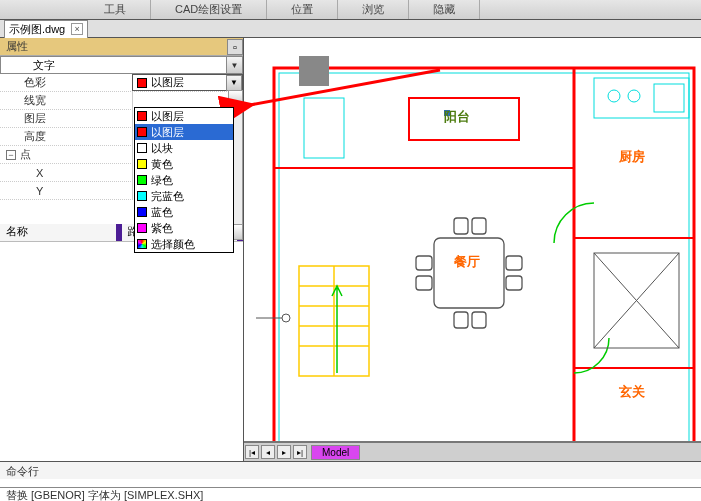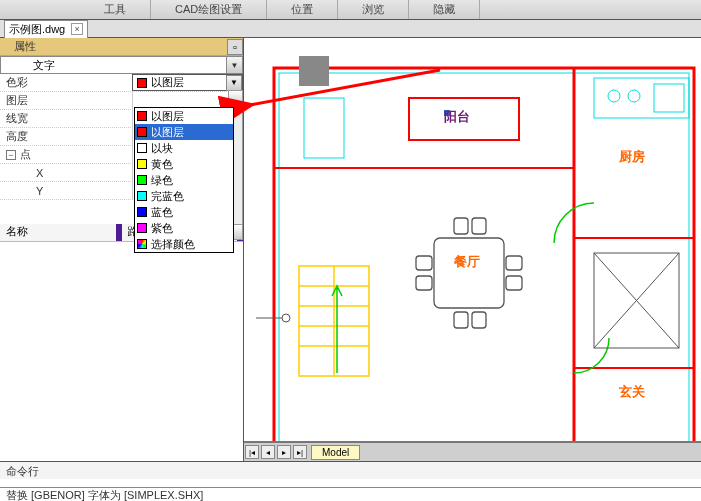--- a/index.html
+++ b/index.html
@@ -10,28 +10,28 @@
   .menubar-item.first { margin-left: 80px; }
 
   .tabbar { height: 18px; display: flex; align-items: center; border-bottom: 1px solid #555; background: #e0e0e0; }
   .file-tab { display: flex; align-items: center; background: #fff; border: 1px solid #888; border-bottom: none; height: 18px; padding: 0 4px; margin-left: 4px; }
   .file-tab .close { margin-left: 6px; border: 1px solid #999; width: 12px; height: 12px; display:flex;align-items:center;justify-content:center; font-size:9px; color:#555;}
 
   .main { display: flex; height: 423px; }
   .left-panel { width: 244px; border-right: 1px solid #555; display:flex; flex-direction:column; }
   .panel-title-row { display:flex; align-items:center; background:#e6c87d; height:18px; border-bottom:1px solid #aaa;}
   .square-btn { width:16px; height:16px; border:1px solid #888; background:#ddd; margin-left:auto; display:flex;align-items:center;justify-content:center;}
-  .panel-title { padding-left:14px; color:#333; font-weight:normal;}
+  .panel-title { padding-left:6px; color:#333; font-weight:normal;}
   .combo { display:flex; height:18px; border:1px solid #888; background:#fff;}
   .combo input { flex:1; border:none; padding:0 4px; font-size:11px;margin-left:28px;}
   .combo .arrow { width:16px; background:linear-gradient(#f5f5f5,#ccc); border-left:1px solid #888; display:flex;align-items:center;justify-content:center;color:#333; font-size:8px;}
 
   .prop-grid { background:#fff; }
   .prop-row { display:flex; height:18px; border-bottom:1px dotted #ccc; align-items:center;}
-  .prop-label { width:132px; padding-left:6px; color:#333;}
+  .prop-label { width:132px; padding-left:24px; color:#333;}
   .prop-label.indent { padding-left:36px;}
   .prop-value { flex:1; display:flex; align-items:center; height:100%; border-left:1px solid #ccc; padding-left:4px; background:#fff;}
   .prop-value.active { border:1px solid #555; background:#fff;}
   .color-sw { width:10px;height:10px;border:1px solid #000; margin-right:4px;}
   .prop-value .arrow { margin-left:auto; width:16px; height:16px; border:1px solid #888; background:linear-gradient(#f5f5f5,#ccc); display:flex;align-items:center;justify-content:center; font-size:8px;}
 
   .plus-minus { width:10px;height:10px;border:1px solid #777;display:inline-flex;align-items:center;justify-content:center;margin-right:4px;font-size:9px;color:#555;}
 
   .dropdown { position:absolute; left:134px; top:107px; width:100px; background:#fff; border:1px solid #000; z-index:50;}
   .dd-row { display:flex; align-items:center; height:16px; padding:0 2px;}
@@ -45,21 +45,21 @@
   .fav-cols { display:flex; height:18px; border-bottom:1px solid #bbb; background:#f5f5f5;}
   .fav-cols div { flex:1; padding-left:6px; border-right:6px solid #4c1d95;}
 
   .fav-body { flex:1; background:#fff; }
 
   .canvas { flex:1; position:relative; background:#fff; }
   .canvas svg { position:absolute; inset:0; }
 
   .model-tab { position:absolute; left:0; right:0; bottom:0; height:20px; background:#cfcfcf; border-top:2px solid #777; display:flex; align-items:center;}
   .model-tab .scroll-btn { width:14px;height:14px;border:1px solid #888;background:#eee;margin:0 1px;display:flex;align-items:center;justify-content:center;font-size:8px;}
-  .model-tab .tab { background:#fef9c3; border:1px solid #888; padding:1px 10px; margin-left:3px; font-size:10px;}
+  .model-tab .tab { background:#d946ef; border:1px solid #888; padding:1px 10px; margin-left:3px; font-size:10px;}
 
   .cmdline { height:18px; border-top:1px solid #555; padding:2px 6px; color:#333; background:#f4f4f4;}
   .statusline { height:18px; border-top:1px solid #888; padding:0 6px; color:#333; background:#fff; overflow:hidden; white-space:nowrap;margin-top:8px;}
 
   .arrow-line { position:absolute; z-index:40; pointer-events:none;}
 
   .room-lbl { position:absolute; color:#ff6600; font-size:13px; font-weight:bold;}
 </style>
 </head>
 <body>
@@ -94,25 +94,25 @@
     <div class="prop-grid">
       <div class="prop-row">
         <div class="prop-label">色彩</div>
         <div class="prop-value active">
           <span class="color-sw" style="background:#ff0000"></span>
           <span>以图层</span>
           <div class="arrow">▼</div>
         </div>
       </div>
       <div class="prop-row">
+          <div class="prop-label">线宽</div>
+          <div class="prop-value"></div>
+        </div>
+      <div class="prop-row">
           <div class="prop-label">图层</div>
-          <div class="prop-value"></div>
-        </div>
-      <div class="prop-row">
-          <div class="prop-label">线宽</div>
           <div class="prop-value"></div>
         </div>
       <div class="prop-row">
           <div class="prop-label">高度</div>
           <div class="prop-value"></div>
         </div>
       <div class="prop-row">
         <div class="prop-label" style="padding-left:6px"><span class="plus-minus">−</span><span>点</span></div>
         <div class="prop-value"></div>
       </div>
@@ -194,21 +194,21 @@
         </g>
 
       <g stroke="#555" fill="none">
           <line x1="12" y1="280" x2="38" y2="280"></line>
           <circle cx="42" cy="280" r="4"></circle>
         </g>
 
       <rect x="200" y="72" width="6" height="6" fill="#2a6ad3"></rect>
     </svg>
 
-    <div class="room-lbl" style="left:200px;top:70px;color:#701a75">阳台</div>
+    <div class="room-lbl" style="left:200px;top:70px;color:#4d7c0f">阳台</div>
     <div class="room-lbl" style="left:375px;top:110px">厨房</div>
     <div class="room-lbl" style="left:210px;top:215px">餐厅</div>
     <div class="room-lbl" style="left:375px;top:345px">玄关</div>
 
     <div class="model-tab">
       <span class="scroll-btn">|◂</span>
       <span class="scroll-btn">◂</span>
       <span class="scroll-btn">▸</span>
       <span class="scroll-btn">▸|</span>
       <span class="tab">Model</span>

